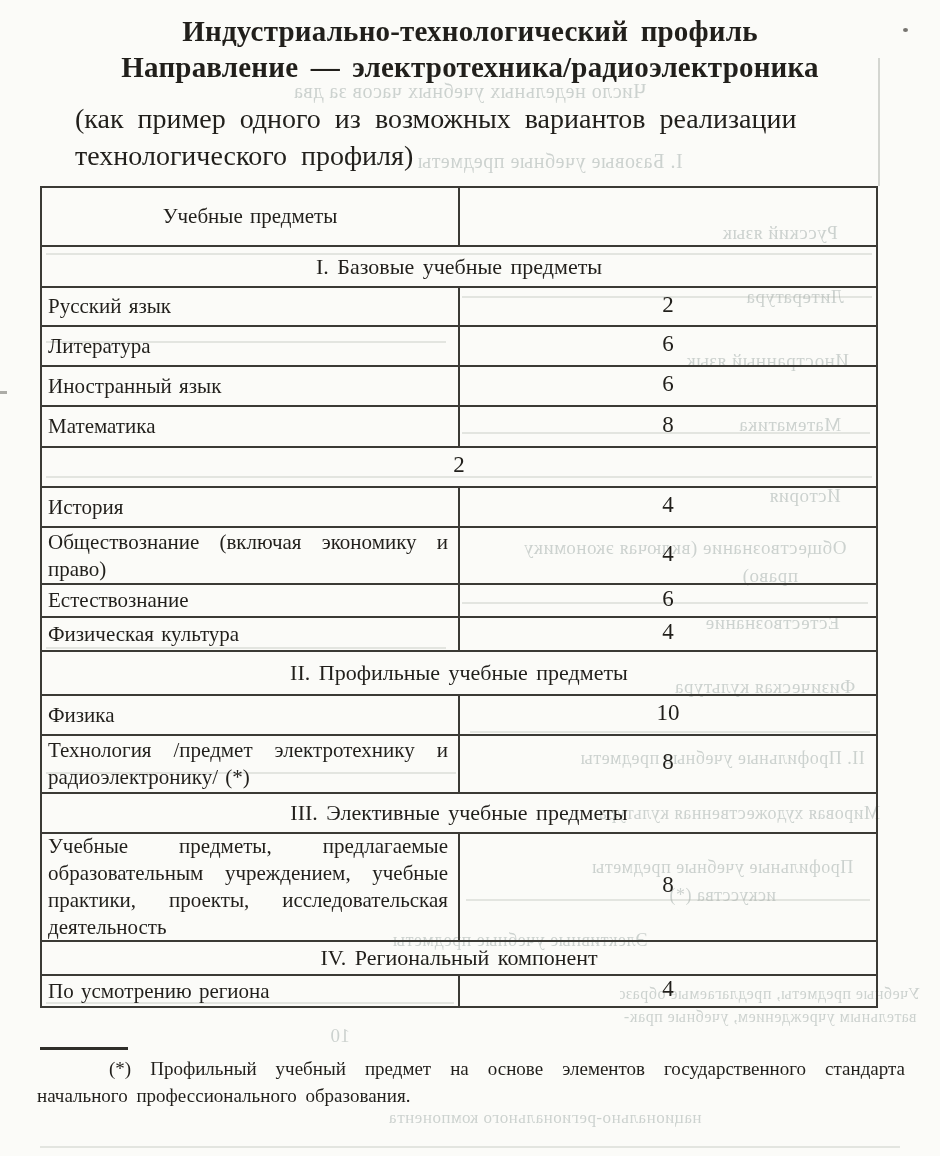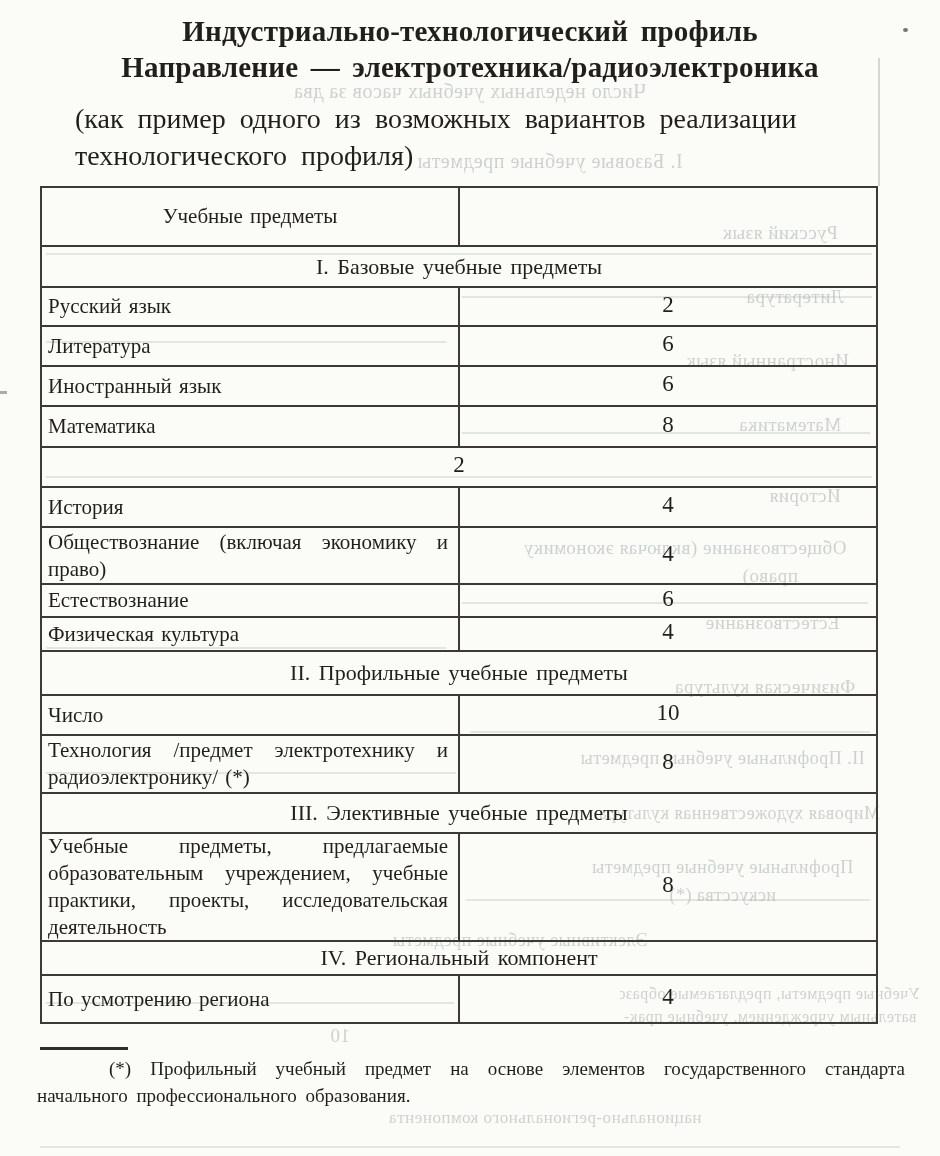--- a/index.html
+++ b/index.html
@@ -198,21 +198,21 @@
         </div>
       <div class="td hours">
           <span>4</span>
         </div>
     </div>
 
     <div class="tr section" style="height:44px">II. Профильные учебные предметы</div>
 
     <div class="tr" style="height:40px">
       <div class="td subj">
-          <span class="jtxt">Число</span>
+          <span class="jtxt">Физика</span>
         </div>
       <div class="td hours">
           <span>10</span>
         </div>
     </div>
     <div class="tr" style="height:58px">
       <div class="td subj">
           <span class="jtxt">Технология /предмет электротехнику и радиоэлектронику/ (*)</span>
         </div>
       <div class="td hours">
@@ -226,21 +226,21 @@
       <div class="td subj">
           <span class="jtxt">Учебные предметы, предлагаемые образовательным учреждением, учебные практики, проекты, исследовательская деятельность</span>
         </div>
       <div class="td hours">
           <span>8</span>
         </div>
     </div>
 
     <div class="tr section" style="height:34px">IV. Региональный компонент</div>
 
-    <div class="tr" style="height:48px">
+    <div class="tr" style="height:32px">
       <div class="td subj">
           <span class="jtxt">По усмотрению региона</span>
         </div>
       <div class="td hours">
           <span>4</span>
         </div>
     </div>
 
   </div>
 

